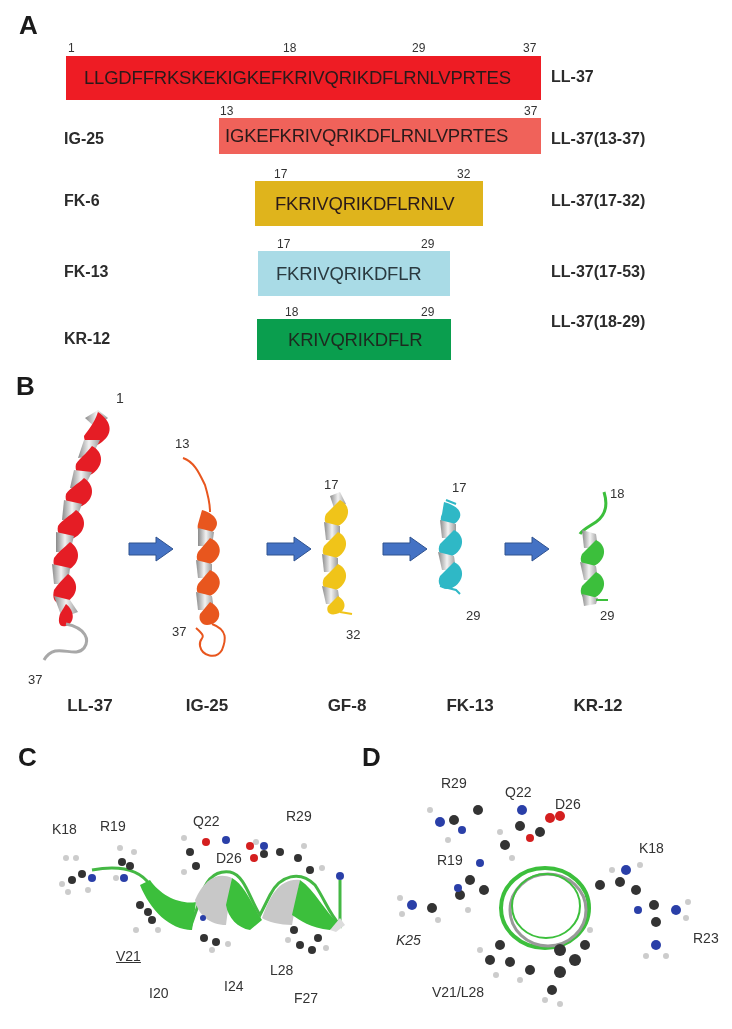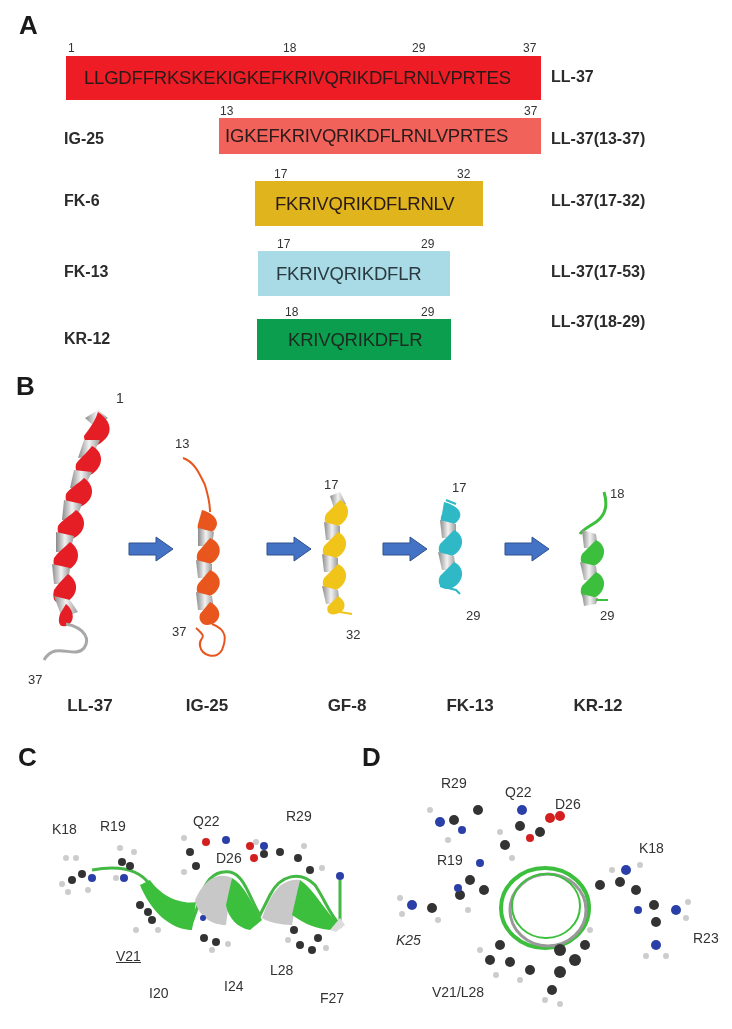--- a/index.html
+++ b/index.html
@@ -247,21 +247,21 @@
 
 <span class="res-label" style="left:52px;top:821px;">K18</span>
 <span class="res-label" style="left:100px;top:818px;">R19</span>
 <span class="res-label" style="left:193px;top:813px;">Q22</span>
 <span class="res-label" style="left:286px;top:808px;">R29</span>
 <span class="res-label" style="left:216px;top:850px;">D26</span>
 <span class="res-label" style="left:116px;top:948px;text-decoration:underline;">V21</span>
 <span class="res-label" style="left:149px;top:970px;margin-top:15px;">I20</span>
 <span class="res-label" style="left:224px;top:978px;">I24</span>
 <span class="res-label" style="left:270px;top:962px;">L28</span>
-<span class="res-label" style="left:320px;top:990px;">F27</span>
+<span class="res-label" style="left:294px;top:990px;">F27</span>
 
 <div class="panel-letter" style="left:362px;top:742px;">D</div>
 
 <svg style="left:0;top:0;" width="732" height="1029">
 
   <ellipse cx="545" cy="908" rx="44" ry="40" fill="none" stroke="#3cbf3c" stroke-width="4"></ellipse>
   <ellipse cx="548" cy="910" rx="38" ry="36" fill="none" stroke="#999" stroke-width="3"></ellipse>
   <ellipse cx="546" cy="906" rx="34" ry="32" fill="none" stroke="#3cbf3c" stroke-width="2"></ellipse>
 
   <g fill="#333">

